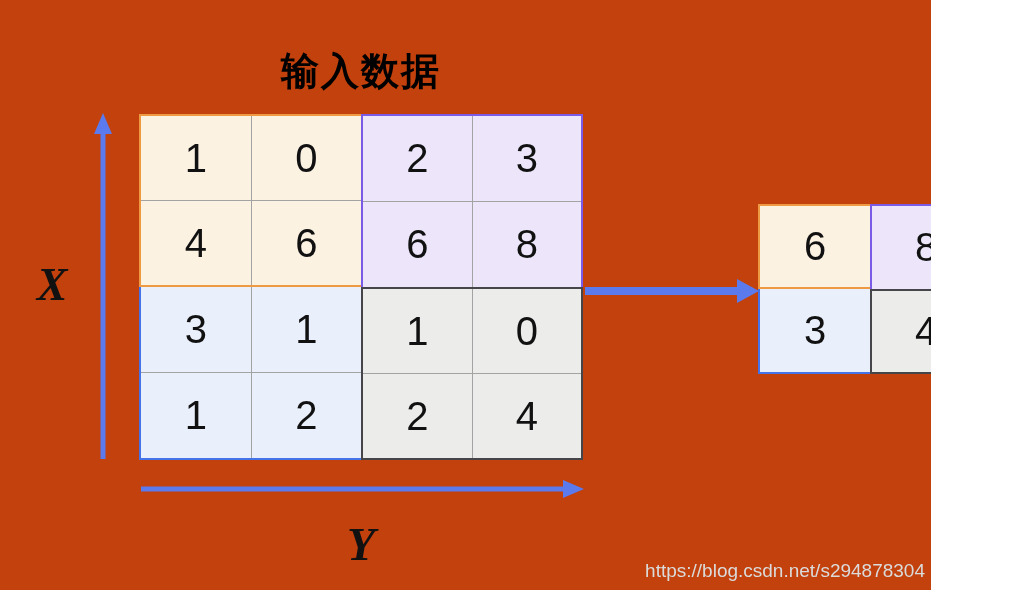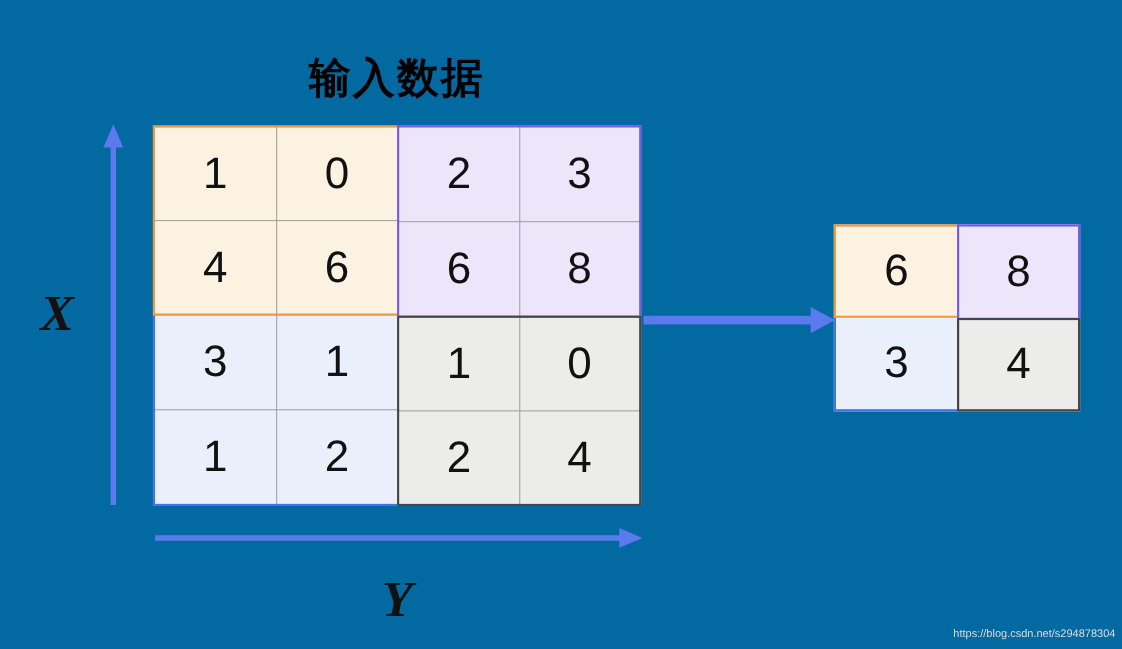--- a/index.html
+++ b/index.html
@@ -1,20 +1,20 @@
 <!DOCTYPE html>
 <html><head>
 <meta charset="utf-8">
 <style>
   html, body { margin: 0; padding: 0; background: #ffffff; }
   #canvas {
     position: relative;
-    width: 1020px;
+    width: 931px;
     height: 590px;
-    background: #0369a1;
+    background: #c2410c;
     overflow: hidden;
     font-family: "Liberation Sans", sans-serif;
   }
 
   .title {
     position: absolute;
     left: 139px; top: 46px; width: 444px;
     text-align: center;
     font-size: 38px;
     font-weight: bold;
@@ -88,21 +88,21 @@
     position: absolute;
     left: 0; top: 0;
     width: 1020px; height: 590px;
     pointer-events: none;
   }
 
   
   .watermark {
     position: absolute;
     right: 6px; bottom: 8px;
-    font-size: 10px;
+    font-size: 19px;
     color: #dbdbdb;
   }
 </style>
 </head>
 <body>
 
 <div id="canvas">
 
   <div class="title">输入数据</div>
 

